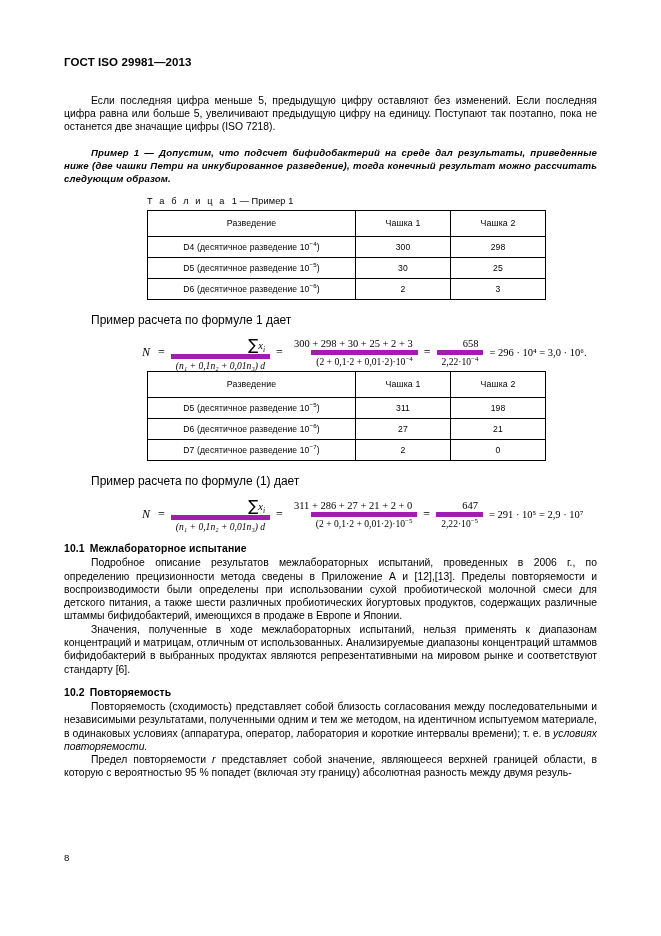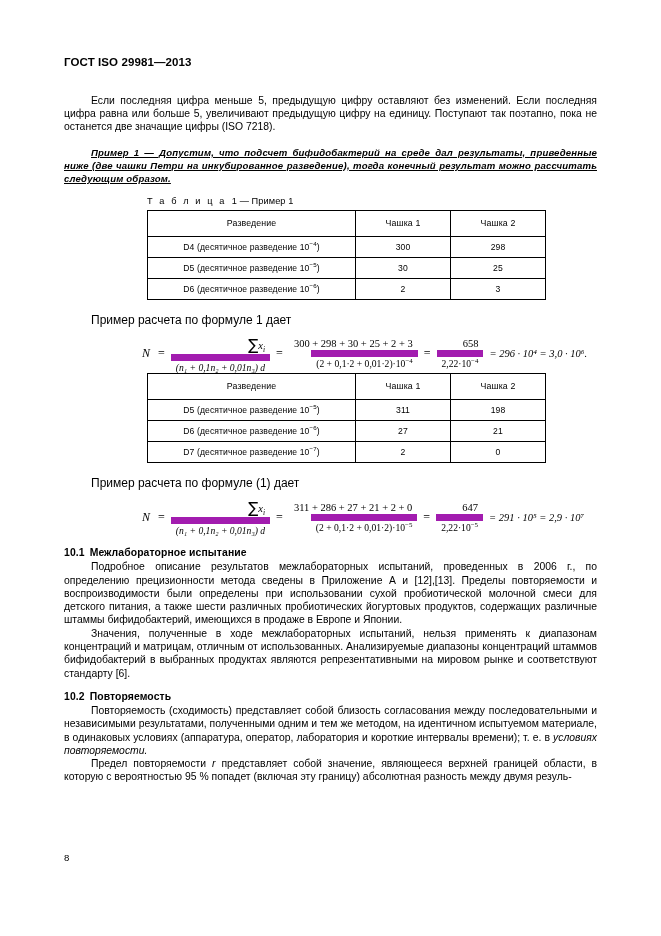--- a/index.html
+++ b/index.html
@@ -56,21 +56,20 @@
 
   
   p.example {
     font-size: 9.6px;
     line-height: 13px;
     font-style: italic;
     font-weight: bold;
     text-align: justify;
     margin: 12px 0 0 0;
     letter-spacing: 0.15px;
-    text-decoration: underline;
   }
   p.example.indent {
     text-indent: 27px;
   }
 
   
   .table-caption {
     font-size: 9.2px;
     margin: 11px 0 4px 83px;
     letter-spacing: 0.1px;
@@ -139,27 +138,27 @@
     vertical-align: middle;
     margin: 0 2px;
   }
   .frac .num {
     padding: 0 5px 1px 5px;
     font-size: 10.5px;
     white-space: nowrap;
   }
   .frac .den {
     padding: 1px 5px 0 5px;
-    border-top: 7px solid #a21caf;
+    border-top: 5px solid #a21caf;
     font-size: 9.6px;
     white-space: nowrap;
   }
   .it { font-style: italic; }
   .sum { font-size: 15px; font-family: "DejaVu Sans", sans-serif; position: relative; top: 1px; }
-  .tail { font-size: 10.5px; white-space: nowrap; margin-left: 4px; font-style: italic; }
+  .tail { font-size: 10.5px; white-space: nowrap; margin-left: 4px; }
 
   
   h2.sec {
     font-size: 11.2px;
     font-weight: bold;
     margin: 22px 0 9px 0;
     letter-spacing: 0.1px;
   }
   h3.sub {
     font-size: 10.4px;

